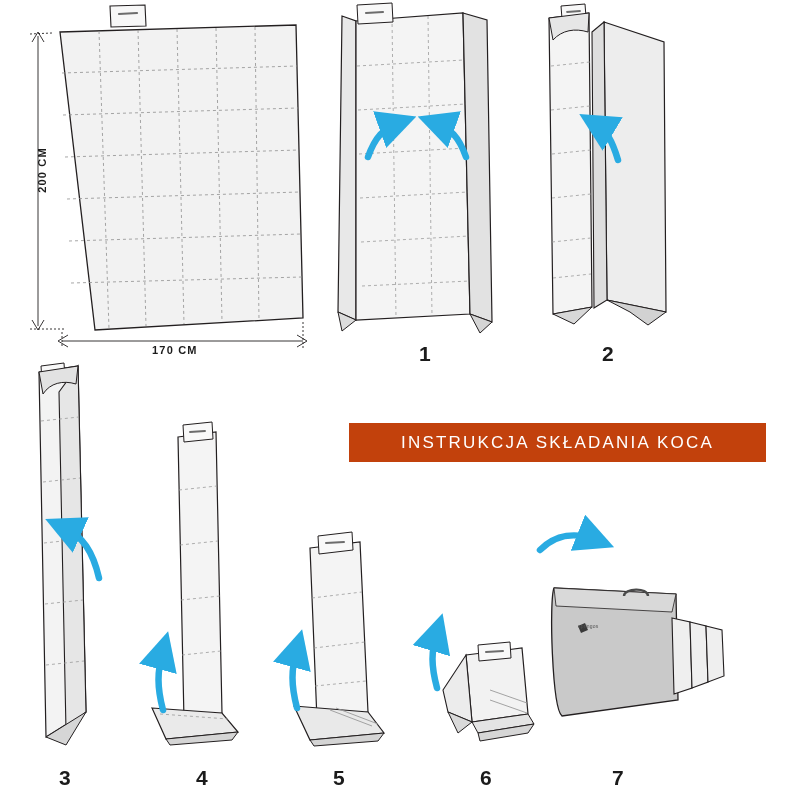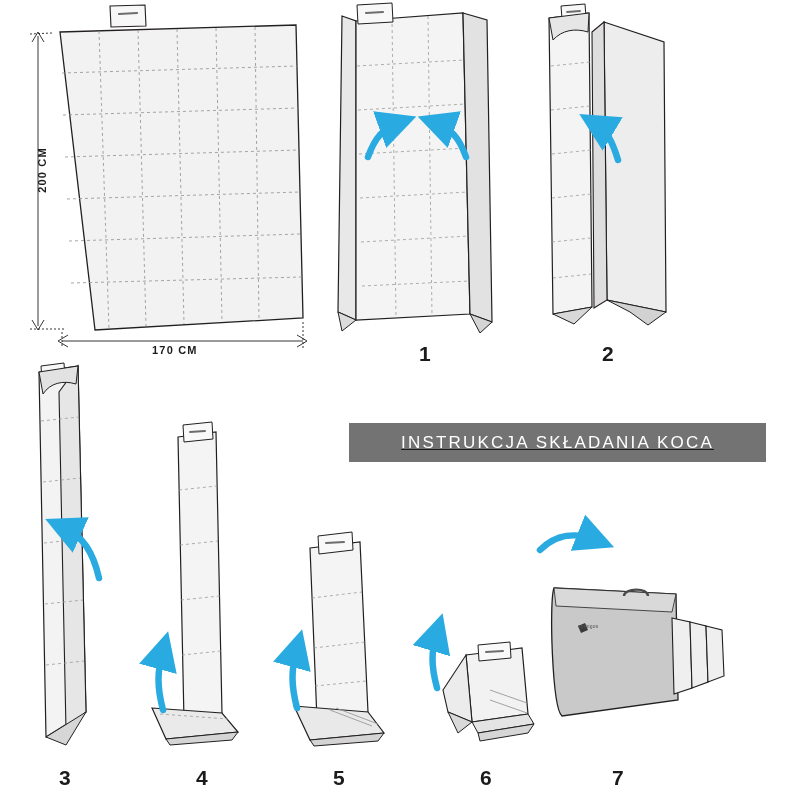--- a/index.html
+++ b/index.html
@@ -46,25 +46,24 @@
   .dim-label.vertical {
     transform: rotate(-90deg);
     transform-origin: center center;
   }
   .banner {
     position: absolute;
     left: 349px;
     top: 423px;
     width: 417px;
     height: 39px;
-    background: #737373;
+    background: #c2410c;
     display: flex;
     align-items: center;
     justify-content: center;
-    text-decoration: underline;
   }
   .banner span {
     color: #ffffff;
     font-size: 17px;
     letter-spacing: 2.2px;
     font-family: "Liberation Sans", sans-serif;
   }
   .brand-mark {
     position: absolute;
     left: 578px;

